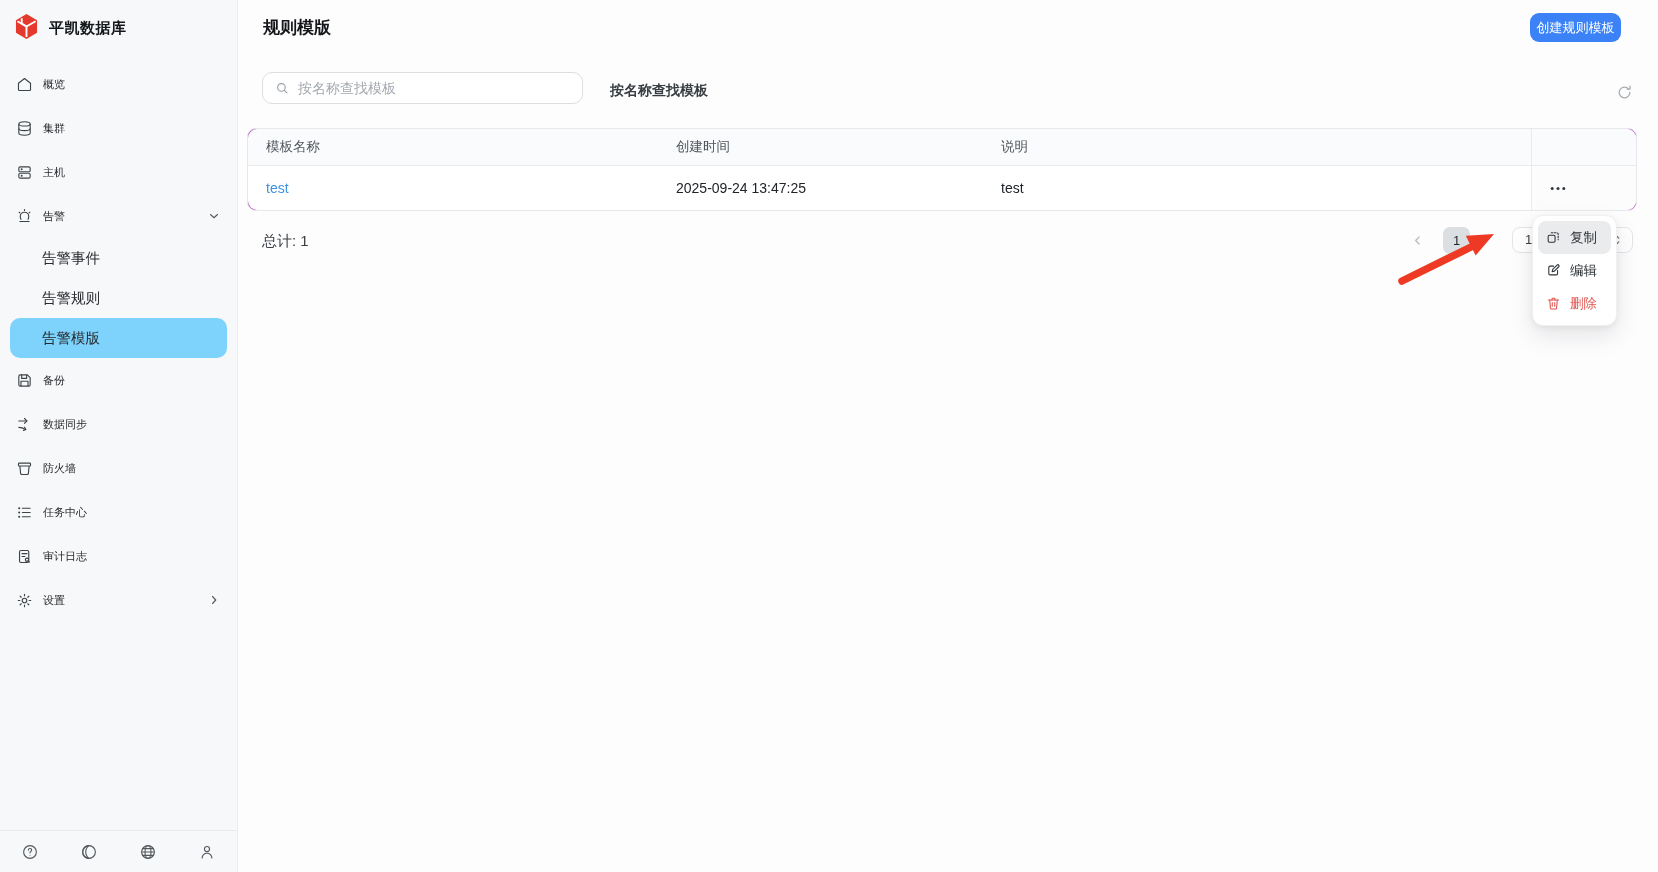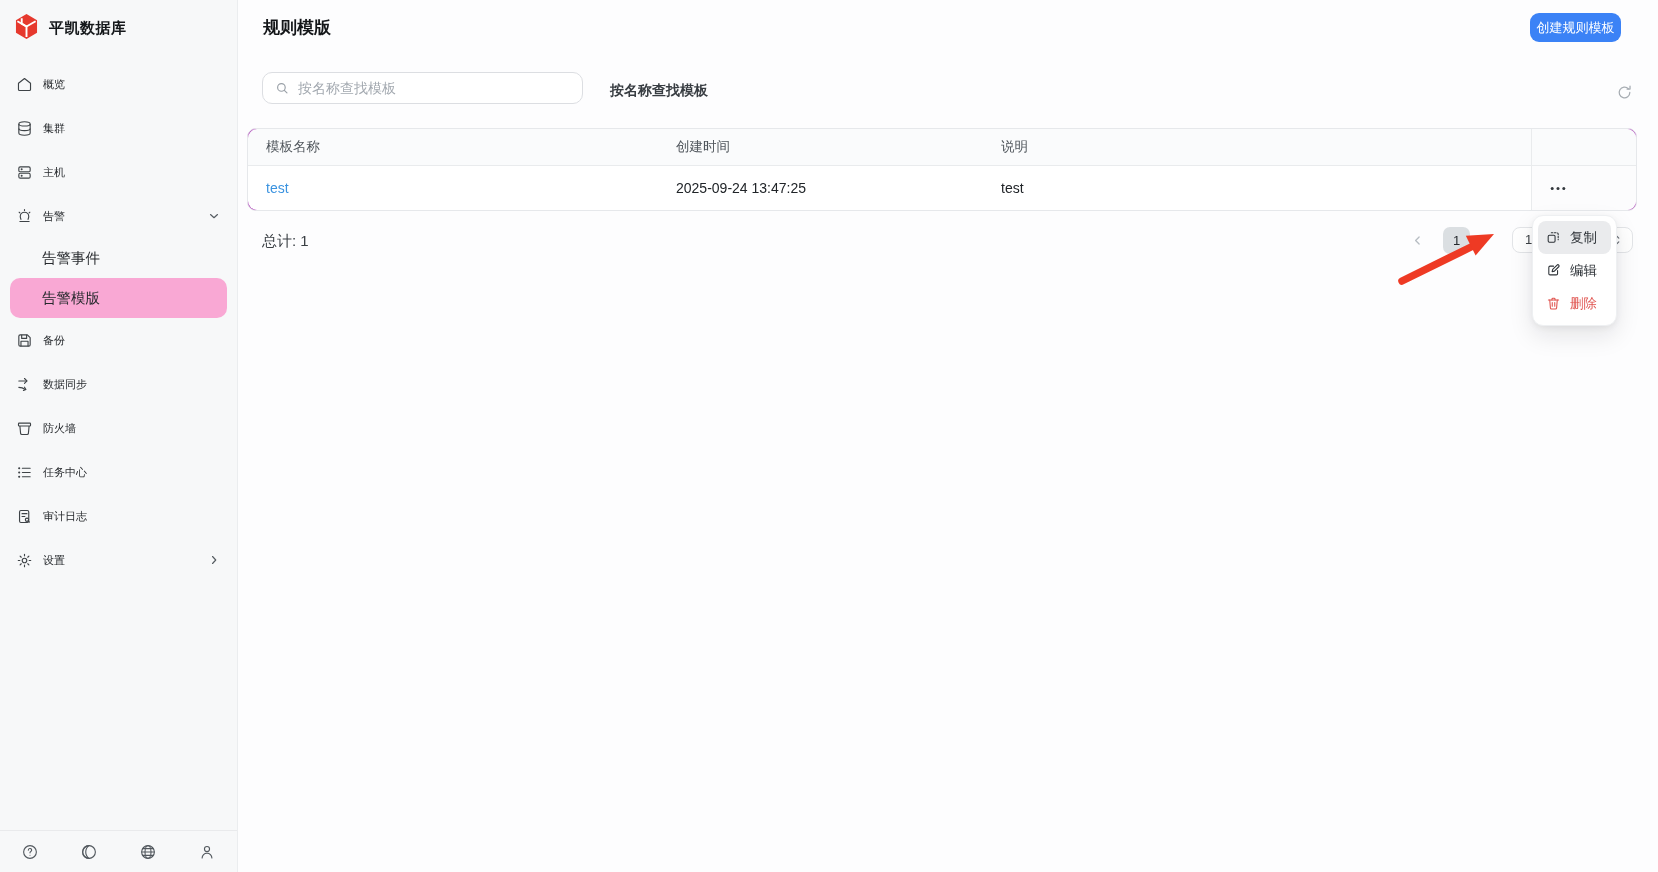--- a/index.html
+++ b/index.html
@@ -11,21 +11,21 @@
   .sidebar { position:absolute; left:0; top:0; width:238px; height:872px;
              background:#f7f8f9; border-right:1px solid #ebedef; }
   .logo { position:absolute; left:15px; top:14px; display:flex; align-items:center; gap:11px; }
   .logo-text { font-size:15px; font-weight:700; color:#15181b; letter-spacing:.5px; }
   .nav { position:absolute; left:10px; right:10px; top:62px; }
   .nav-item { display:flex; align-items:center; gap:10px; height:44px; padding:0 6px 0 6px;
               border-radius:10px; cursor:pointer; }
   .nav-item .txt { font-size:11px; font-weight:500; color:#26292d; }
   .nav-sub { display:flex; align-items:center; height:40px; padding-left:32px; border-radius:10px; cursor:pointer; }
   .nav-sub .txt { font-size:14.5px; font-weight:500; color:#26292d; }
-  .nav-sub.active { background:#f9a8d4; }
+  .nav-sub.active { background:#7dd3fc; }
   .nav-item svg.ni, .nav-sub svg.ni { flex:0 0 auto; }
   .nav-chevron { margin-left:auto; }
   .side-footer { position:absolute; left:0; right:0; bottom:0; height:42px; border-top:1px solid #e9eaec;
                  display:flex; align-items:center; justify-content:space-between; padding:0 19px; }
   .side-footer .fbtn { display:flex; align-items:center; justify-content:center; width:22px; height:22px; cursor:pointer; }
 
   
   .page-title { position:absolute; left:263px; top:16px; font-size:17px; font-weight:700; color:#141619; }
   .create-btn { position:absolute; left:1530px; top:13px; width:91px; height:29px;
                 background:#3b82f6; color:#ffffff; border:none; border-radius:9px;
@@ -133,20 +133,23 @@
             <path d="M12 2.2v1.3M4.5 6l1 .9M19.5 6l-1 .9"></path>
           </svg>
         <span class="txt">告警</span>
         <svg class="nav-chevron" width="14" height="14" viewBox="0 0 24 24" fill="none" stroke="#565c62" stroke-width="2" stroke-linecap="round" stroke-linejoin="round">
             <path d="M6 9.5 12 15l6-5.5"></path>
           </svg>
       </div>
       <div class="nav-sub">
         <span class="txt">告警事件</span>
       </div>
+      <div class="nav-sub">
+        <span class="txt">告警规则</span>
+      </div>
       <div class="nav-sub active">
         <span class="txt">告警模版</span>
       </div>
       <div class="nav-item">
         <svg class="ni" width="17" height="17" viewBox="0 0 24 24" fill="none" stroke="#3e4347" stroke-width="1.6" stroke-linejoin="round">
             <path d="M4 6a2 2 0 0 1 2-2h10l4 4v10a2 2 0 0 1-2 2H6a2 2 0 0 1-2-2Z"></path>
             <path d="M8 4v5h7V4"></path>
             <path d="M7 20v-7h10v7"></path>
           </svg>
         <span class="txt">备份</span>

